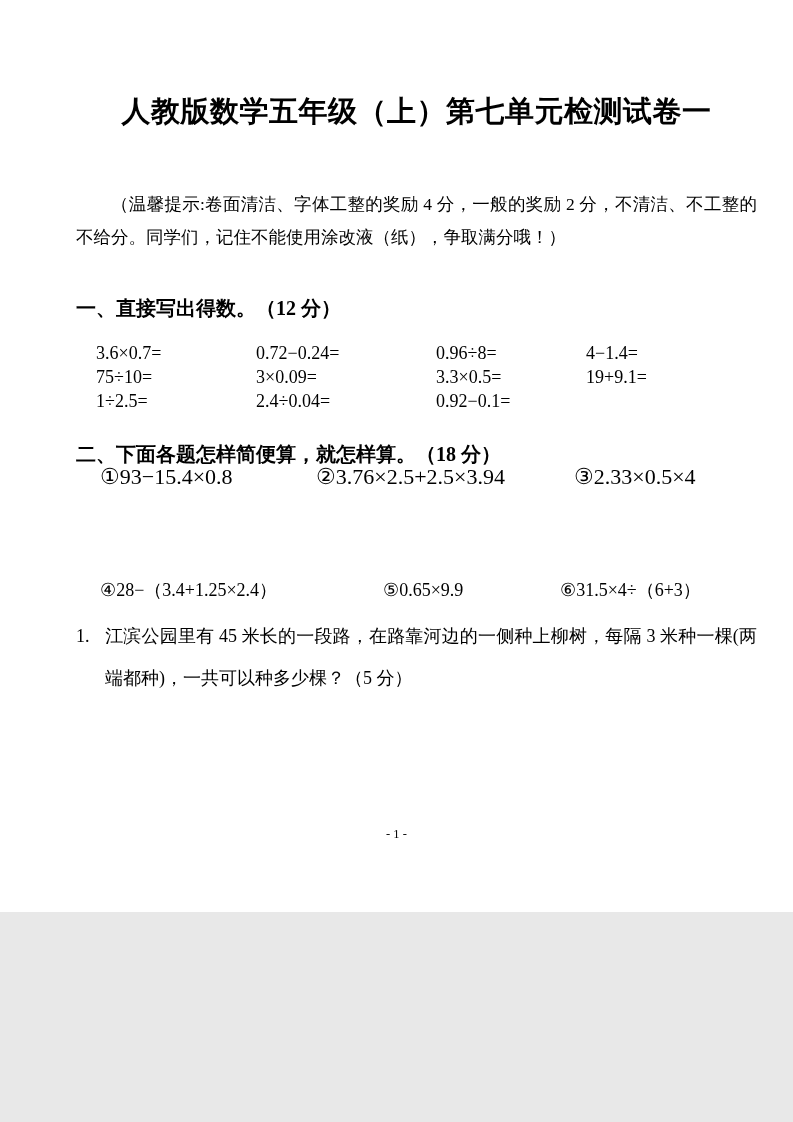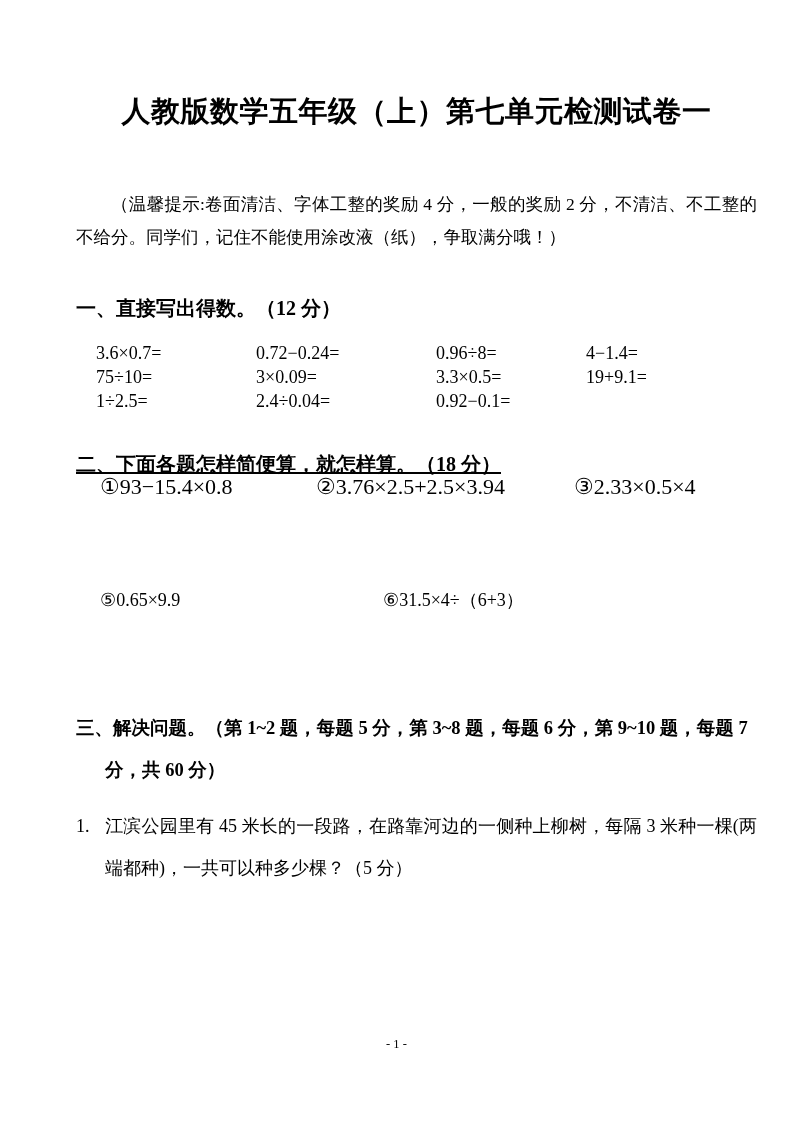--- a/index.html
+++ b/index.html
@@ -3,21 +3,21 @@
 <meta charset="utf-8">
 <style>
   html, body {
     margin: 0;
     padding: 0;
     background: #e8e8e8;
   }
   .page {
     position: relative;
     width: 793px;
-    height: 1122px;
+    height: 912px;
     margin: 0 auto;
     background: #ffffff;
     box-sizing: border-box;
     padding: 92px 36px 0 76px;
     font-family: "Liberation Serif", "DejaVu Serif", serif;
     color: #000000;
     overflow: hidden;
   }
   .doc-title {
     margin: 0;
@@ -43,21 +43,21 @@
   .sec1-heading { margin-top: 42px; }
   .calc-grid {
     display: grid;
     grid-template-columns: 160px 180px 150px auto;
     row-gap: 2px;
     margin-top: 22px;
     padding-left: 20px;
     font-size: 18px;
     line-height: 22px;
   }
-  .sec2-heading { margin-top: 40px; text-decoration: underline; }
+  .sec2-heading { margin-top: 30px; }
   .simp-row1 {
     display: grid;
     grid-template-columns: 216px 258px auto;
     padding-left: 24px;
     font-size: 22px;
     line-height: 22px;
   }
   .simp-row2 {
     display: grid;
     grid-template-columns: 283px 177px auto;
@@ -124,25 +124,25 @@
 
   <h2 class="sec-heading sec2-heading">二、下面各题怎样简便算，就怎样算。（18 分）</h2>
 
   <div class="simp-row1">
     <span>①93−15.4×0.8</span>
     <span>②3.76×2.5+2.5×3.94</span>
     <span>③2.33×0.5×4</span>
   </div>
 
   <div class="simp-row2">
+    <span>④28−（3.4+1.25×2.4）</span>
     <span>⑤0.65×9.9</span>
     <span>⑥31.5×4÷（6+3）</span>
   </div>
 
-  <h2 class="sec-heading sec3-heading">三、解决问题。（第 1~2 题，每题 5 分，第 3~8 题，每题 6 分，第 9~10 题，每题 7 分，共 60 分）</h2>
 
   <div class="word-problem">
     <span class="p-num">1.</span><span>江滨公园里有 45 米长的一段路，在路靠河边的一侧种上柳树，每隔 3 米种一棵(两端都种)，一共可以种多少棵？（5 分）</span>
   </div>
 
   <div class="page-footer">- 1 -</div>
 
 </div>
 
 </body></html>

